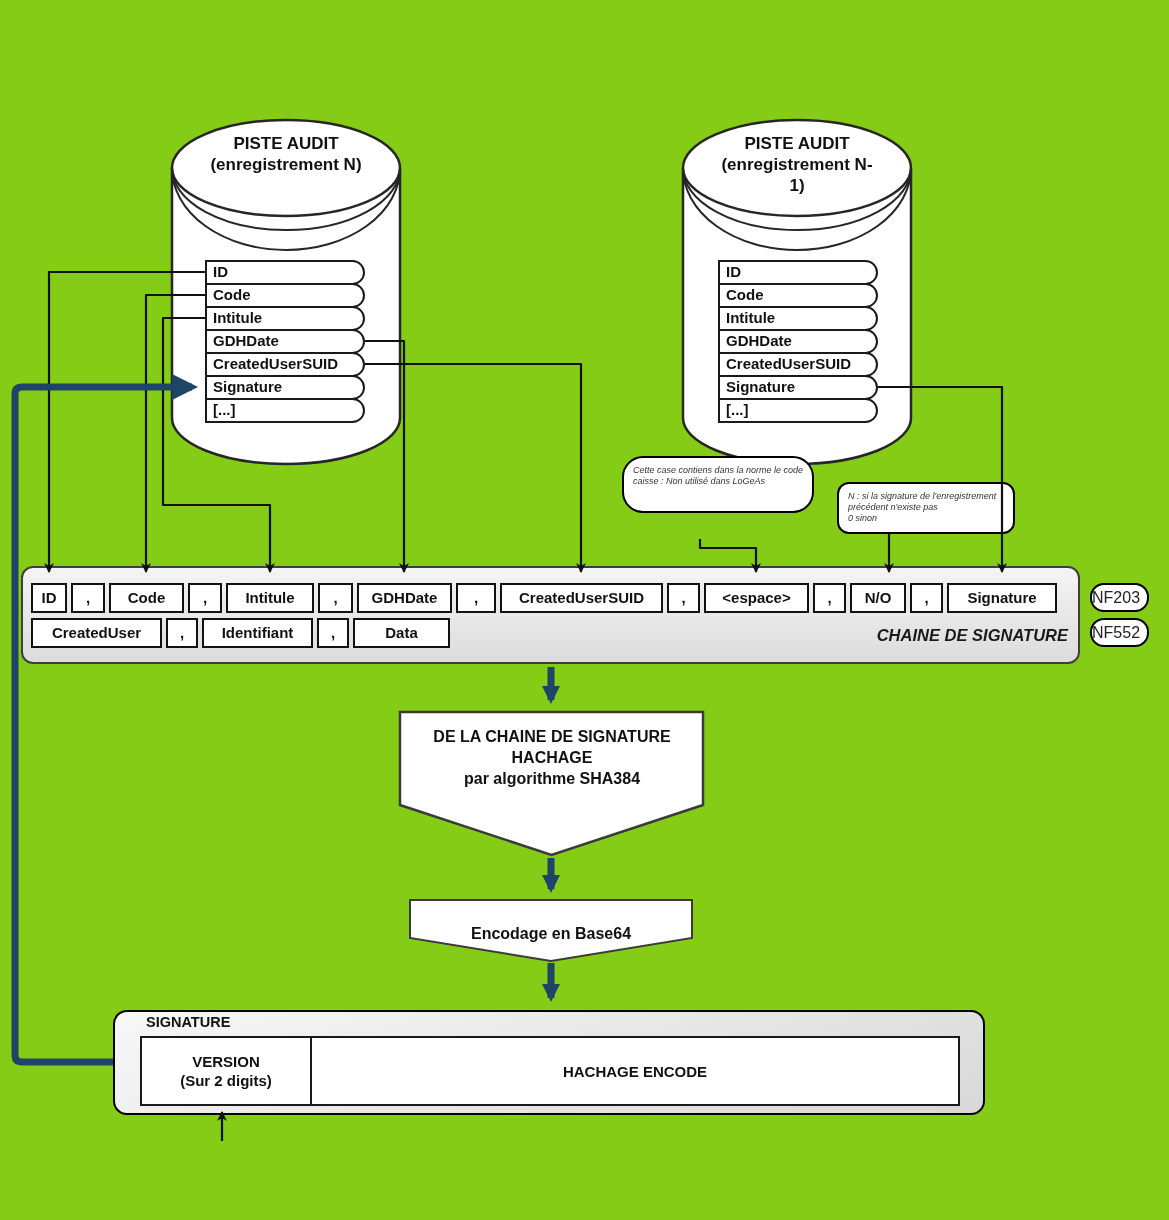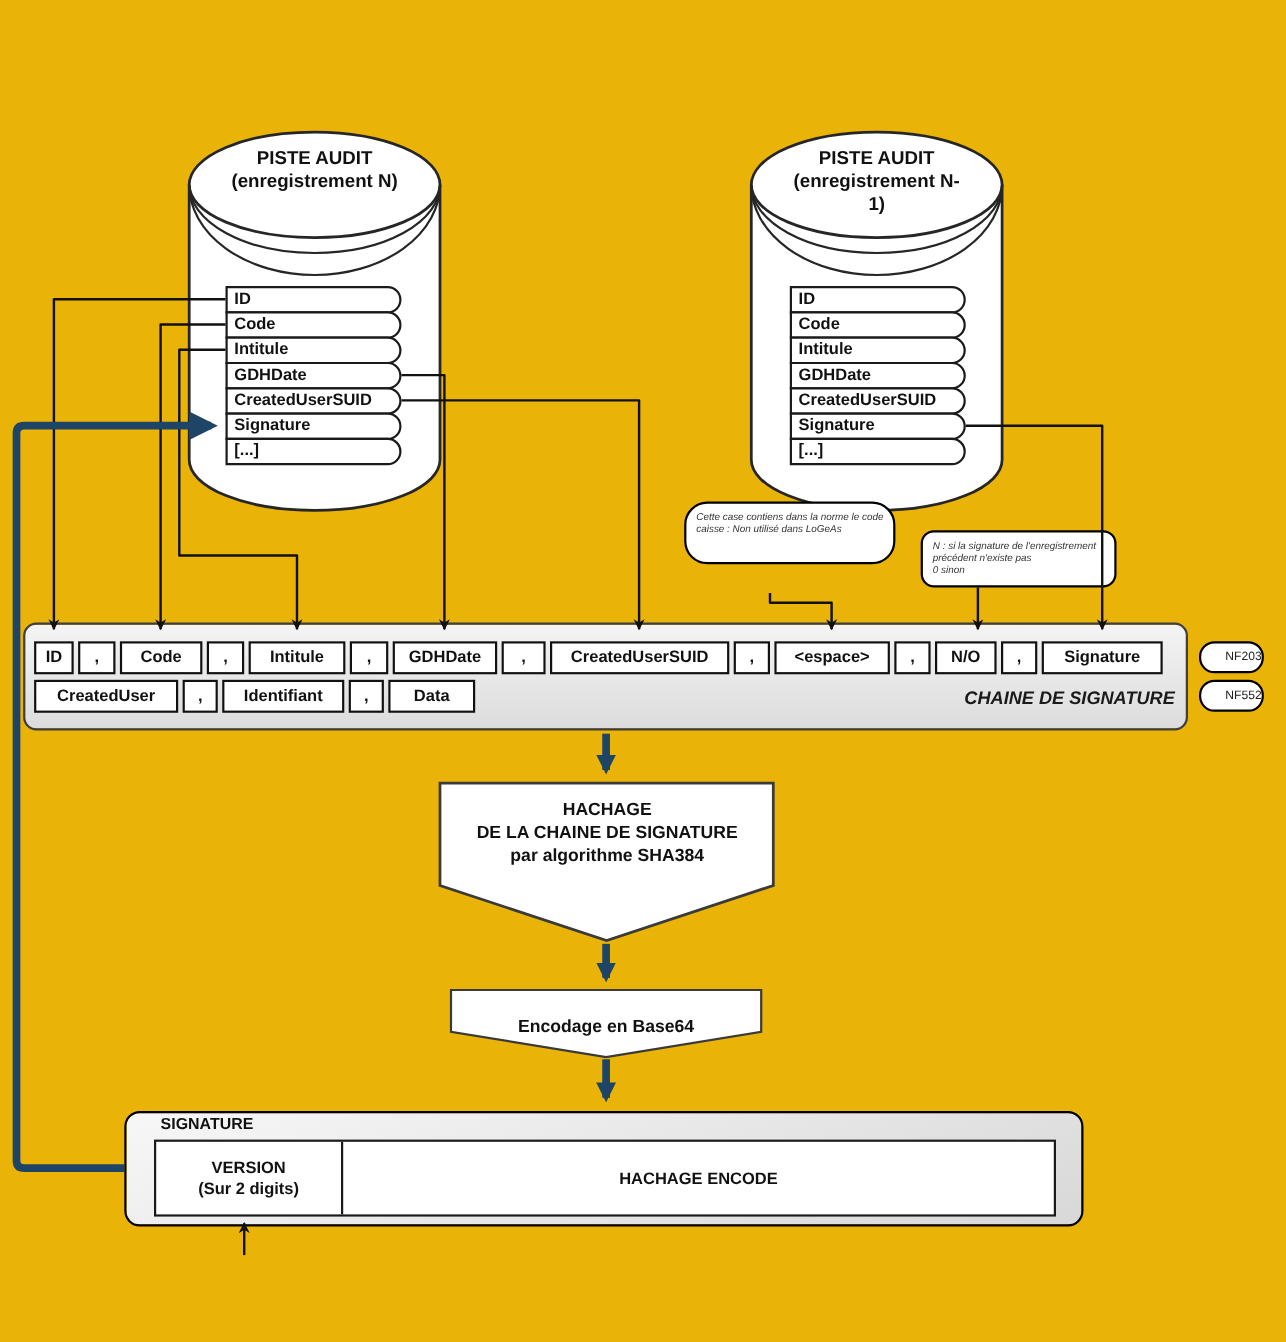--- a/index.html
+++ b/index.html
@@ -1,16 +1,16 @@
 <!DOCTYPE html>
 <html><head>
 <meta charset="utf-8">
 <style>
   html,body{margin:0;padding:0;background:#fff;}
-  #stage{position:relative;width:1169px;height:1220px;background:#eab308;overflow:hidden;
+  #stage{position:relative;width:1169px;height:1220px;background:#84cc16;overflow:hidden;
          font-family:"Liberation Sans","DejaVu Sans",sans-serif;color:#111;}
   svg.layer{position:absolute;left:0;top:0;pointer-events:none;}
   #shapes-layer{z-index:0;}
   #lines-layer{z-index:5;}
   .abs{position:absolute;z-index:2;}
 
   
   .cyl-title{width:220px;text-align:center;font-weight:bold;font-size:17px;line-height:21px;}
 
   
@@ -41,28 +41,28 @@
   .row1 > .ccell:nth-child(10){width:33px}
   .row1 > .ccell:nth-child(11){width:105px}
   .row1 > .ccell:nth-child(12){width:33px}
   .row1 > .ccell:nth-child(13){width:56px}
   .row1 > .ccell:nth-child(14){width:33px}
   .row1 > .ccell:nth-child(15){width:110px}
   .row2 > .ccell:nth-child(1){width:131px}
   .row2 > .ccell:nth-child(2){width:32px}
   .row2 > .ccell:nth-child(3){width:111px}
   .row2 > .ccell:nth-child(4){width:32px}
-  .row2 > .ccell:nth-child(5){width:79px}
+  .row2 > .ccell:nth-child(5){width:97px}
   .chain-label{left:760px;top:626px;width:308px;text-align:right;
                font-weight:bold;font-style:italic;font-size:16.5px;color:#1a1a1a;}
 
   
   .badges{left:1090px;top:583px;display:flex;flex-direction:column;gap:6px;}
   .badge{box-sizing:border-box;width:59px;height:29px;background:#fff;border:2px solid #000;
-         border-radius:14px;text-align:right;font-size:11px;line-height:25px;color:#222;}
+         border-radius:14px;text-align:left;font-size:16px;line-height:25px;color:#222;}
 
   
   .callout{box-sizing:border-box;background:#fff;border:2.5px solid #000;border-radius:12px;
            padding:7px 8px 4px 9px;font-style:italic;font-size:9px;line-height:11px;color:#333;}
   .callout-1{left:622px;top:456px;width:192px;height:57px;border-radius:21px;}
   .callout-2{left:800px;top:482px;width:178px;height:52px;margin-left:37px;}
   .callout-version{left:162px;top:1141px;width:128px;height:56px;font-size:9.5px;line-height:12px;
                    display:flex;flex-direction:column;justify-content:center;}
 
   
@@ -166,22 +166,22 @@
       <div class="ccell">Data</div>
   </div>
   <div class="abs chain-label">CHAINE DE SIGNATURE</div>
 
   <div class="abs badges">
     <div class="badge">NF203</div>
       <div class="badge">NF552</div>
   </div>
 
   <div class="abs hash-text">
-    <div>HACHAGE</div>
-      <div>DE LA CHAINE DE SIGNATURE</div>
+    <div>DE LA CHAINE DE SIGNATURE</div>
+      <div>HACHAGE</div>
       <div>par algorithme SHA384</div>
   </div>
   <div class="abs encode-text">Encodage en Base64</div>
 
   <div class="abs sig-box"></div>
   <div class="abs sig-label">SIGNATURE</div>
   <div class="abs sig-inner">
     <div class="sig-cell version">
       <div>VERSION</div>
         <div>(Sur 2 digits)</div>

